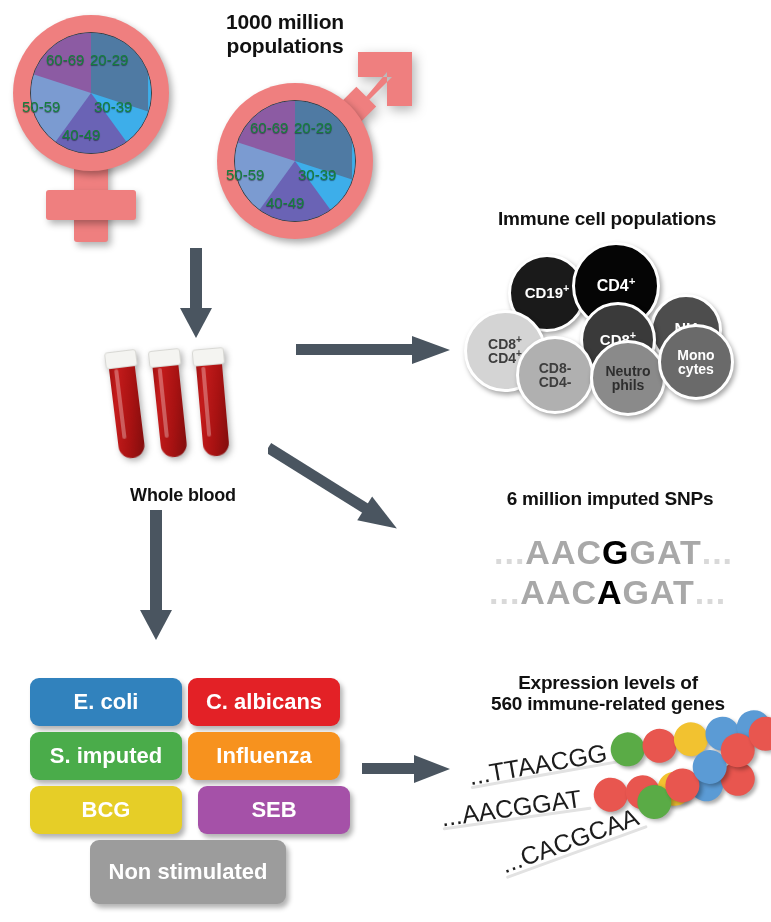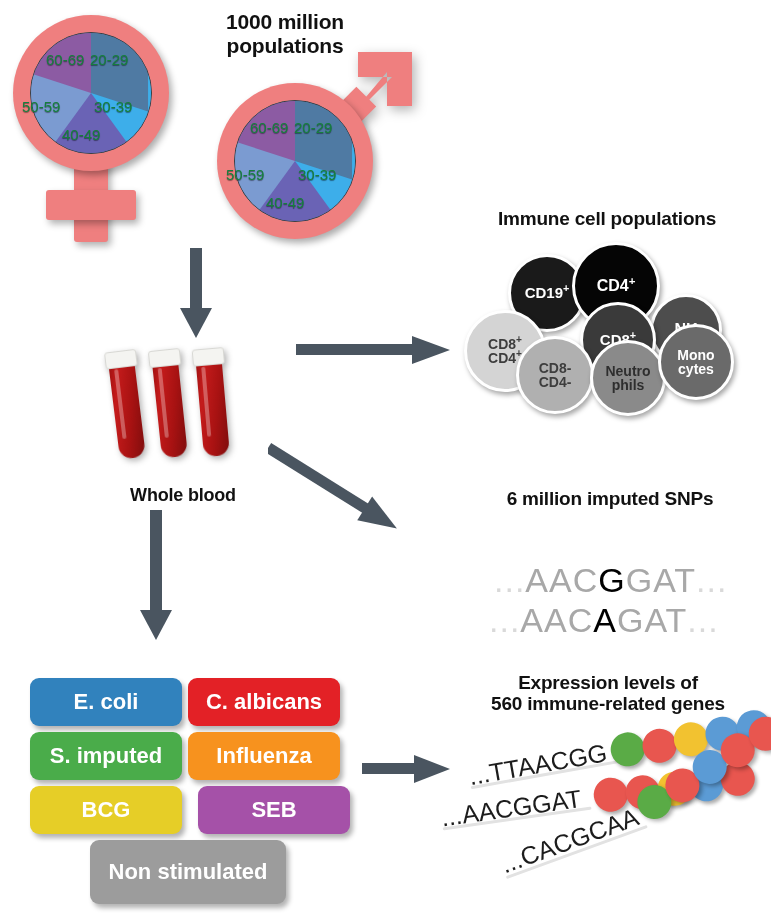--- a/index.html
+++ b/index.html
@@ -37,22 +37,22 @@
         box-sizing:border-box;}
 
   
   .cell{position:absolute;border-radius:50%;border:3px solid #ffffff;
         box-sizing:border-box;display:flex;align-items:center;
         justify-content:center;text-align:center;font-weight:bold;
         line-height:1.03;box-shadow:2px 3px 5px rgba(0,0,0,.35);}
   .cell sup{font-size:.72em;vertical-align:super;line-height:0;}
 
   
-  .snprow{position:absolute;white-space:nowrap;font-weight:normal;
-          font-family:"Liberation Sans","DejaVu Sans",sans-serif;margin-top:28px;}
+  .snprow{position:absolute;white-space:nowrap;font-weight:bold;
+          font-family:"Liberation Sans","DejaVu Sans",sans-serif;}
   .snprow span{display:inline-block;}
   .f0{color:#d9d9d9;} .f2{color:#a8a8a8;} .hi{color:#000000;}
 
   
   .stimbox{position:absolute;border-radius:9px;display:flex;
            align-items:center;justify-content:center;color:#ffffff;
            font-weight:bold;box-shadow:3px 4px 5px rgba(0,0,0,.30);}
 
   
   .strand{position:absolute;transform-origin:0 50%;}

